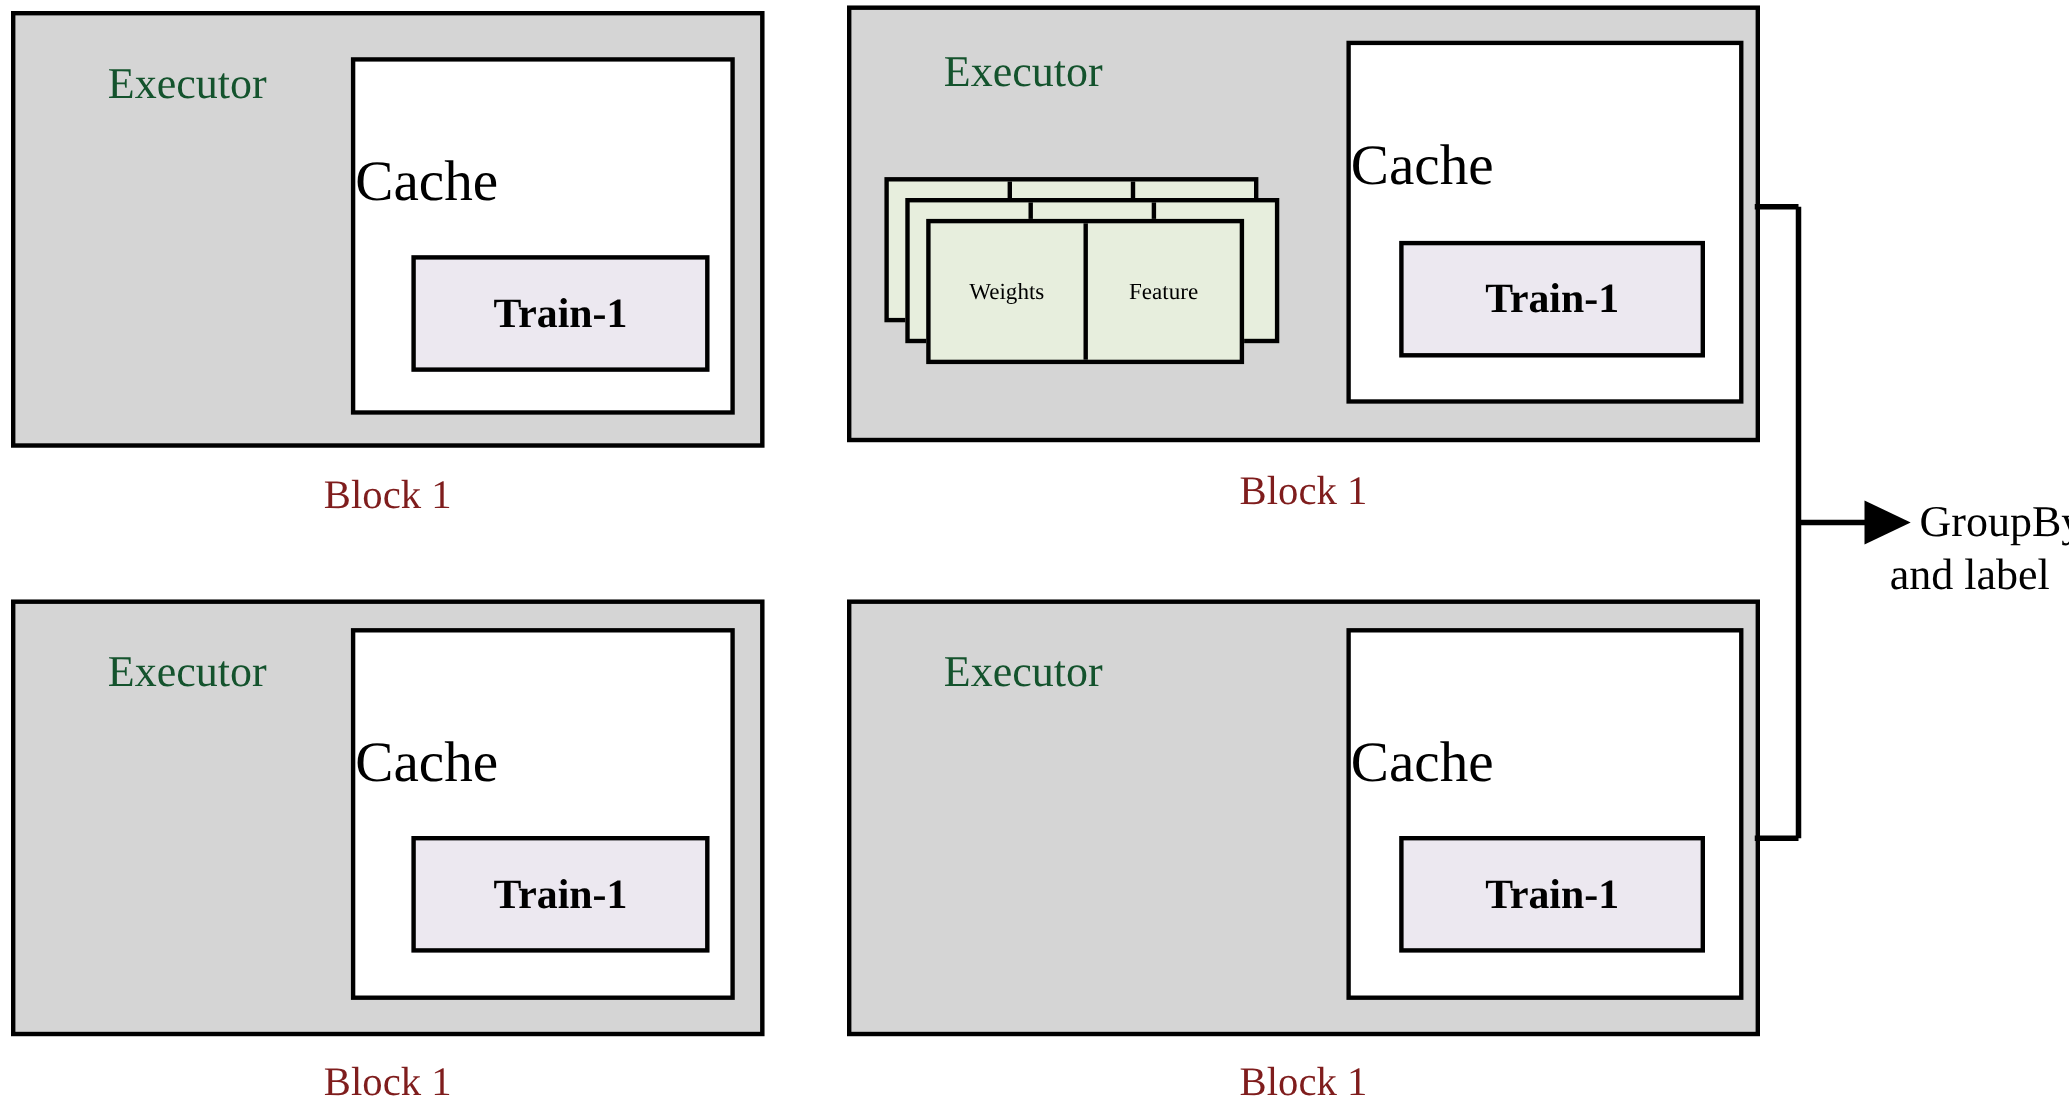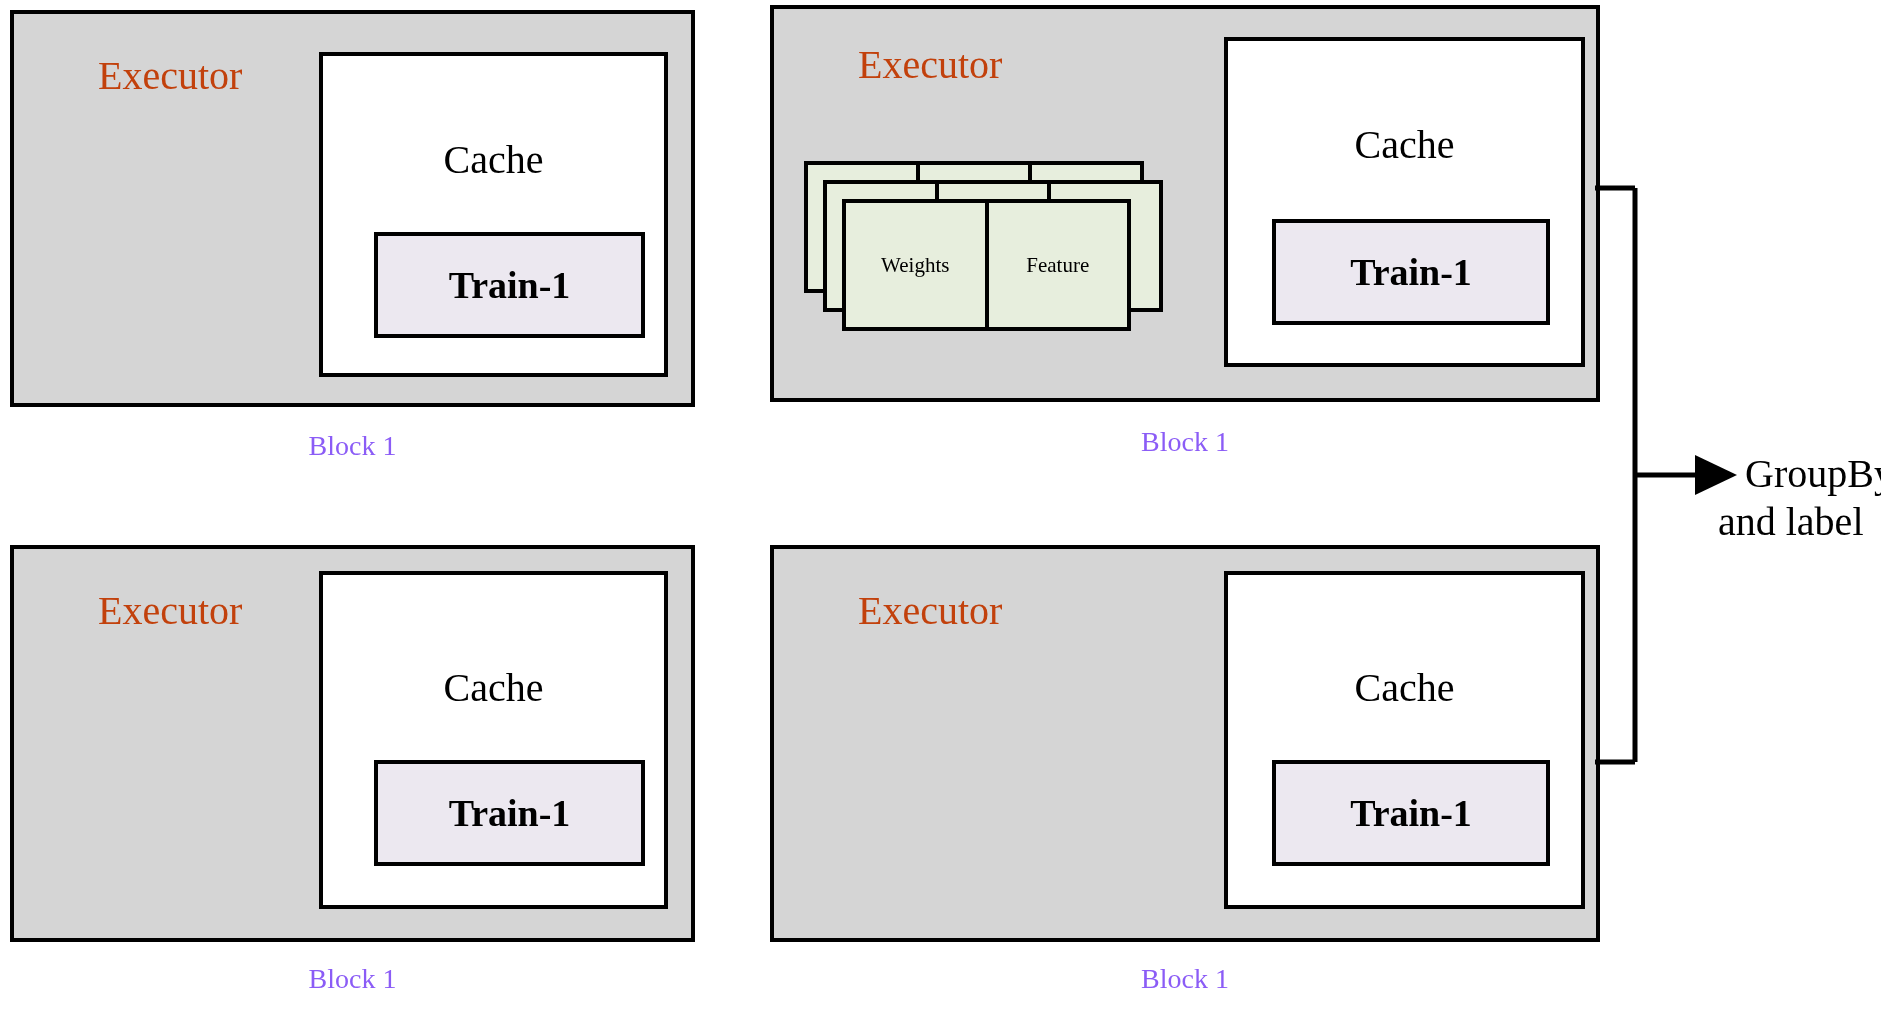--- a/index.html
+++ b/index.html
@@ -1,33 +1,33 @@
 <!DOCTYPE html>
 <html><head>
 <meta charset="utf-8">
 <style>
   html,body{margin:0;padding:0;background:#ffffff;}
   body{font-family:"Liberation Serif", serif;}
   .stage{position:relative;width:1881px;height:1015px;background:#ffffff;overflow:hidden;}
 
   
   .executor{position:absolute;background:#d5d5d5;border:4px solid #000;box-sizing:border-box;}
-  .exec-label{position:absolute;font-size:40px;color:#c2410c;line-height:1;white-space:nowrap;}
+  .exec-label{position:absolute;font-size:40px;color:#14532d;line-height:1;white-space:nowrap;}
 
   
   .cache{position:absolute;background:#ffffff;border:4px solid #000;box-sizing:border-box;}
-  .cache-label{position:absolute;left:0;right:0;text-align:center;font-size:40px;color:#000;line-height:1;}
+  .cache-label{position:absolute;left:0;right:0;text-align:left;font-size:52px;color:#000;line-height:1;}
 
   
   .trainbox{position:absolute;background:#ece8f0;border:4px solid #000;box-sizing:border-box;
             display:flex;align-items:center;justify-content:center;}
   .trainbox span{font-size:38px;color:#000;line-height:1;font-weight:bold;}
 
   
-  .block-caption{position:absolute;text-align:center;font-size:28px;color:#8b5cf6;line-height:1;white-space:nowrap;}
+  .block-caption{position:absolute;text-align:center;font-size:37px;color:#7f1d1d;line-height:1;white-space:nowrap;}
 
   
   .cardstack{position:absolute;}
   .card{position:absolute;background:#e7eedd;border:4px solid #000;box-sizing:border-box;display:flex;}
   .card.back1{left:0px;  top:0px;   width:340px;height:132px;}
   .card.back2{left:19px; top:19px;  width:340px;height:132px;}
   .card.front{left:38px; top:38px;  width:289px;height:132px;}
   .card .cell{flex:1 1 0;border-right:4px solid #000;box-sizing:border-box;
               display:flex;align-items:center;justify-content:center;}
   .card .cell:last-child{border-right:none;}

